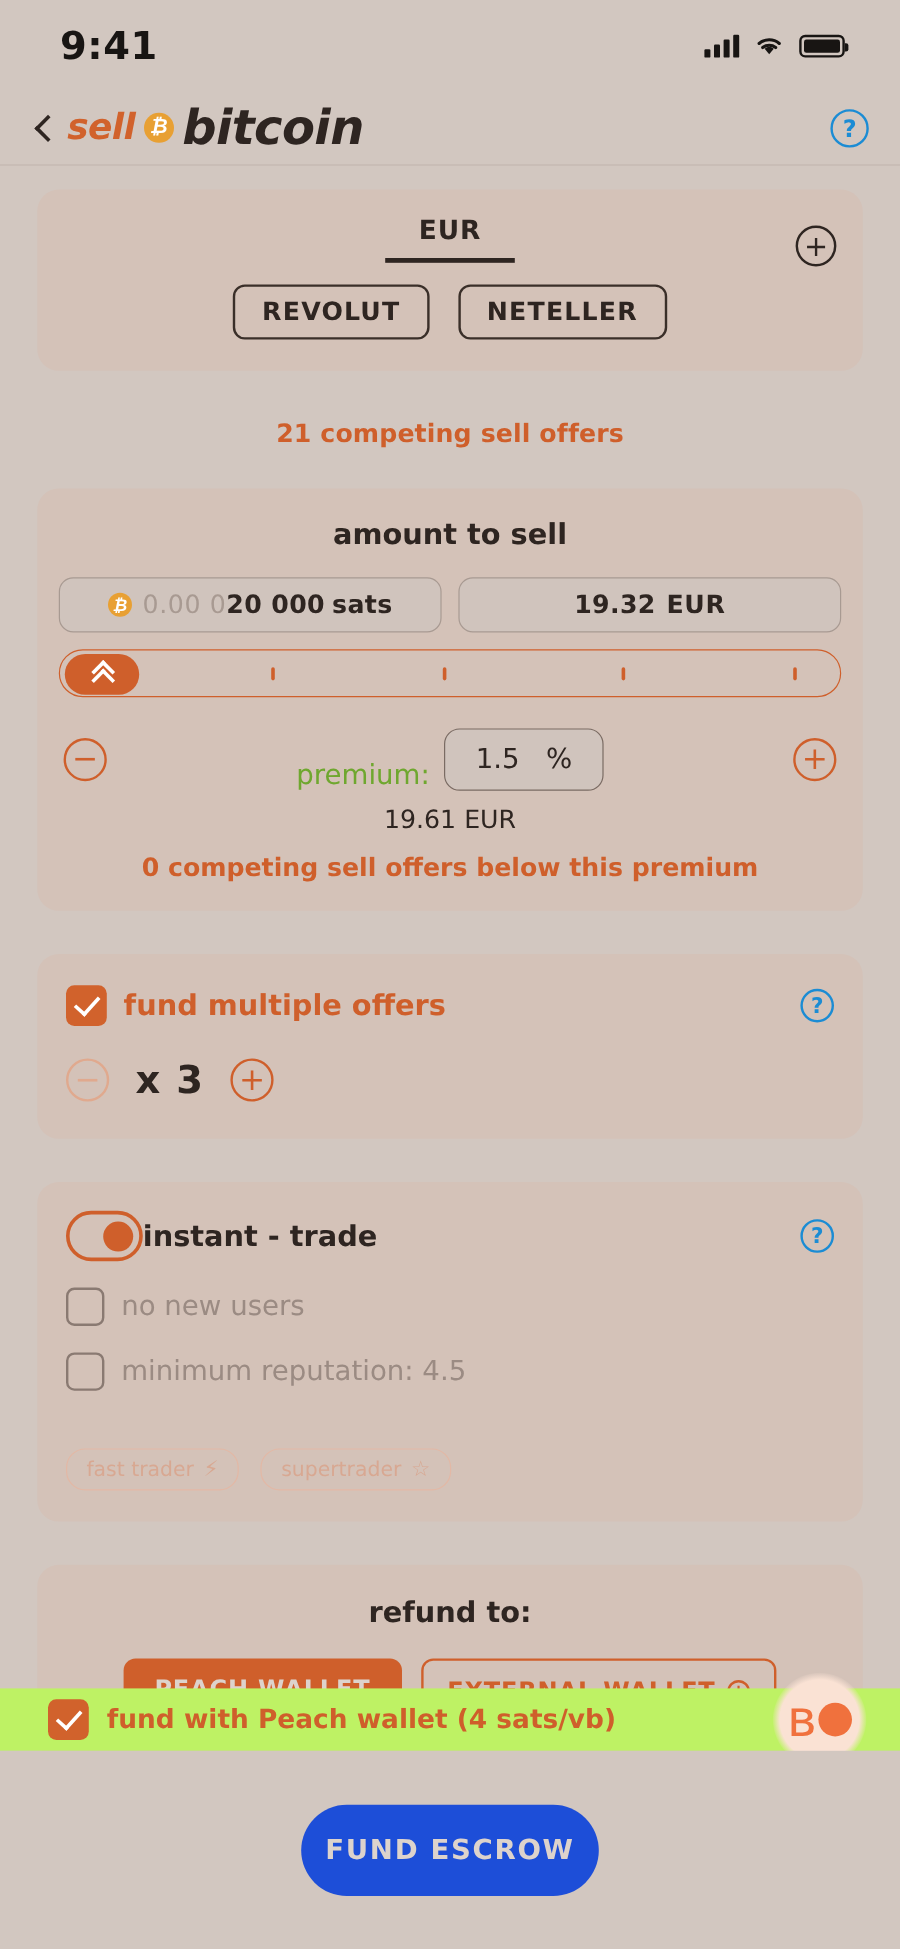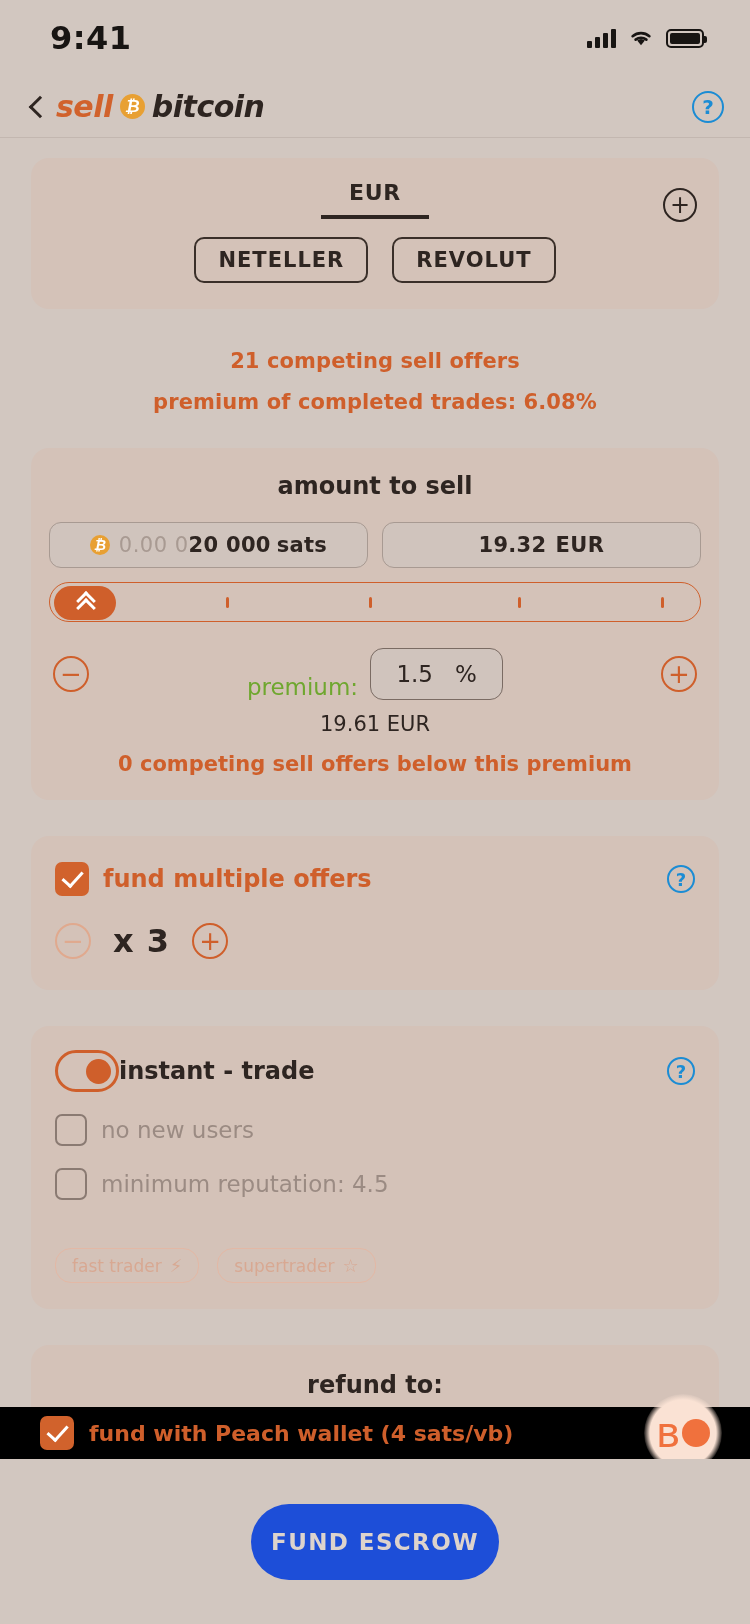--- a/index.html
+++ b/index.html
@@ -54,21 +54,21 @@
     font-size: 30px; font-weight: 800; color: #d1622c; font-style: italic;
     letter-spacing: -.5px;
   }
   .btc-coin {
     width: 25px; height: 25px; border-radius: 50%;
     background: #e8a033; color: #fff; font-size: 17px; font-weight: 700;
     display: flex; align-items: center; justify-content: center;
     font-style: italic; line-height: 1;
   }
   .title .word {
-    font-size: 30px; font-weight: 800; color: #2e2521; font-style: italic;
+    font-size: 40px; font-weight: 800; color: #2e2521; font-style: italic;
     letter-spacing: -.5px;
   }
   .help-circle {
     margin-left: auto;
     width: 32px; height: 32px; border-radius: 50%;
     border: 2.5px solid #1b8cd4; color: #1b8cd4;
     font-size: 20px; font-weight: 700;
     display: flex; align-items: center; justify-content: center;
     cursor: pointer;
   }
@@ -245,21 +245,21 @@
   }
   .plus-sm {
     width: 19px; height: 19px; border-radius: 50%; border: 2px solid #cf5f2b;
     display: flex; align-items: center; justify-content: center;
     font-size: 15px; line-height: 0;
   }
 
   
   .fund-bar {
     position: absolute; left: 0; right: 0; top: 1407px; height: 52px;
-    background: #000000; display: flex; align-items: center; padding: 0 28px 0 40px;
+    background: #bef264; display: flex; align-items: center; padding: 0 28px 0 40px;
   }
   .fund-bar .label {
     margin-left: 15px; font-size: 22px; font-weight: 700; color: #cf5f2b;
   }
   .peach-logo {
     margin-left: auto; display: flex; align-items: center; gap: 2px;
     width: 78px; height: 78px; border-radius: 50%;
     background: radial-gradient(circle, #fae2d4 0%, #fae2d4 60%, rgba(250,226,212,0) 72%);
     justify-content: center;
   }
@@ -310,29 +310,28 @@
   <div class="help-circle">?</div>
 </div>
 
 <div class="content">
 
   <div class="card curr-card">
     <div class="curr-tab-wrap">
       <div class="curr-tab">EUR</div>
     </div>
     <div class="pm-row">
+      <div class="pm-chip">REVOLUT</div>
       <div class="pm-chip">NETELLER</div>
-      <div class="pm-chip">REVOLUT</div>
     </div>
     <div class="plus-circle-dark">+</div>
   </div>
 
   <div class="offers-info">
     <div>21 competing sell offers</div>
-    <div>premium of completed trades: 6.08%</div>
   </div>
 
   <div class="card amount-card">
     <div class="card-title">amount to sell</div>
 
     <div class="inputs-row">
       <div class="input-box">
         <span class="sats-coin">₿</span>
         <span class="sats-dim">0.00 0</span>
         <span class="sats-val">20 000</span>

